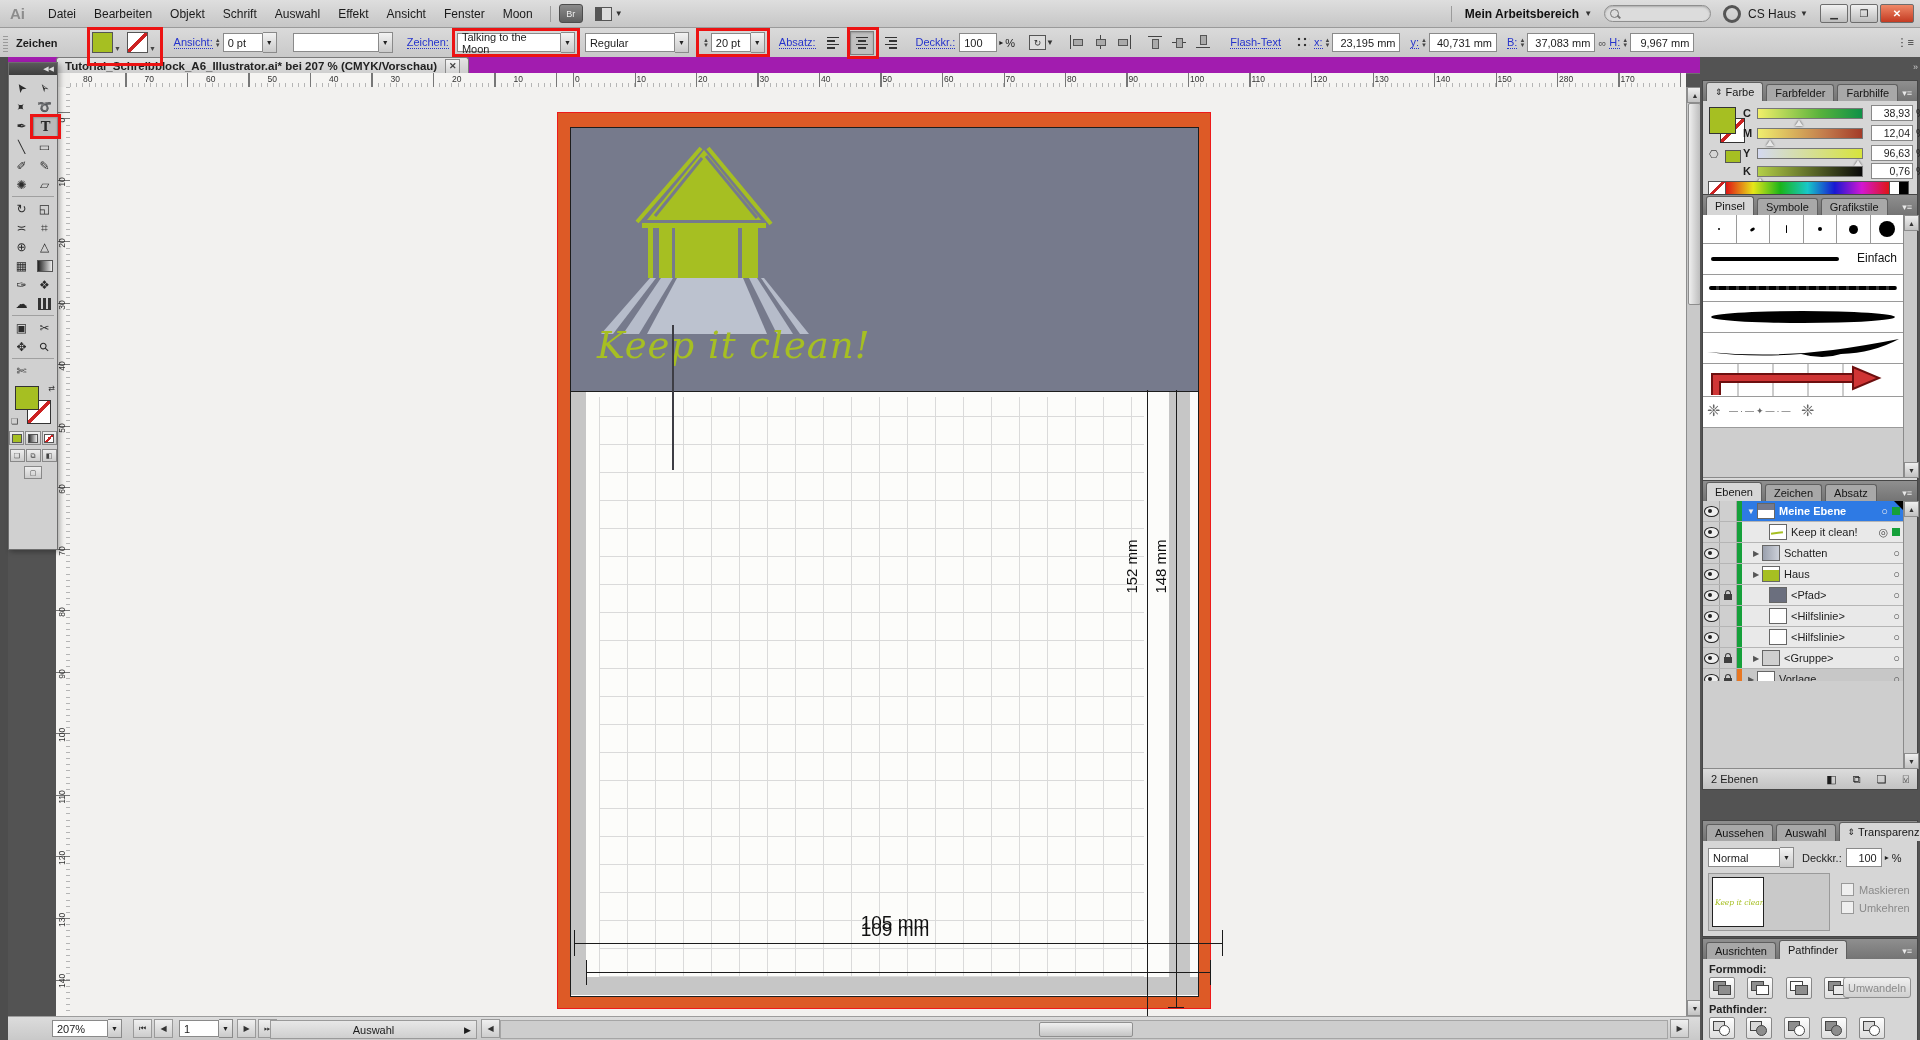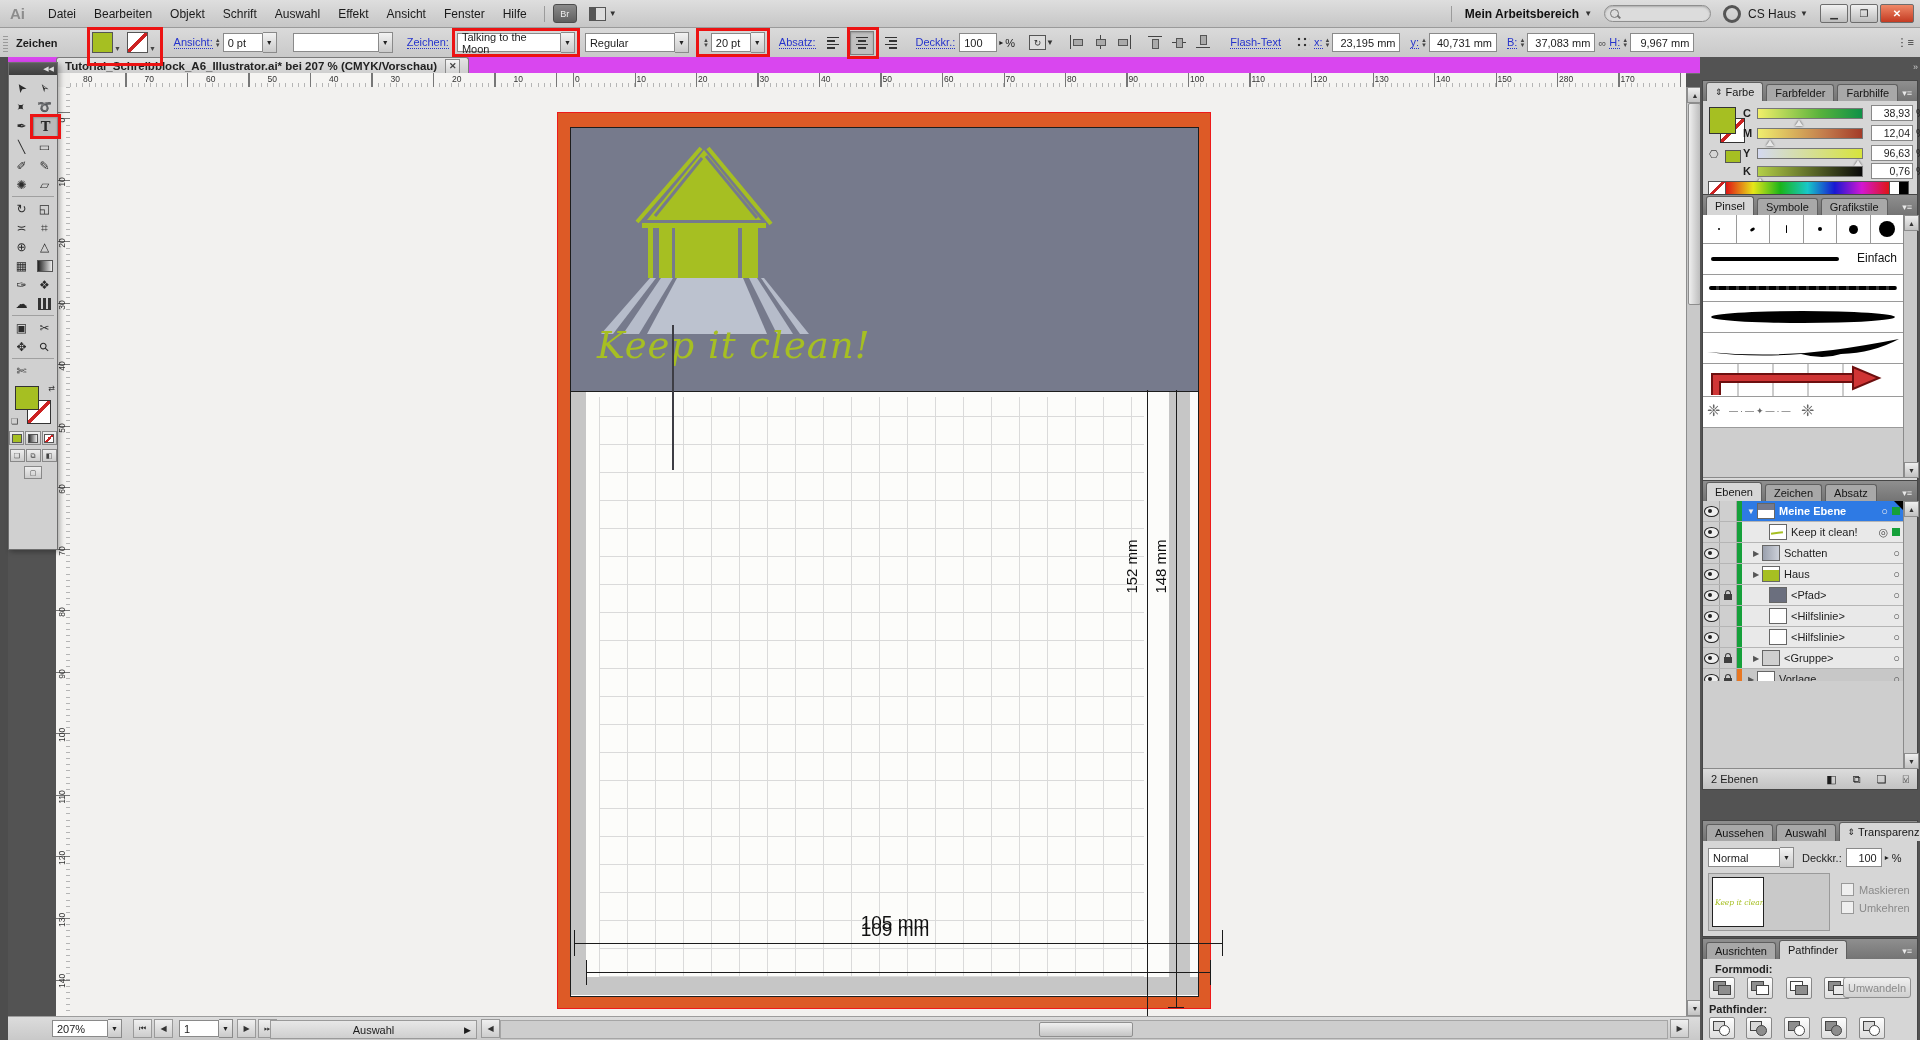--- a/index.html
+++ b/index.html
@@ -46,21 +46,21 @@
   .ic-c::before{left:7px;top:0;width:1px;height:14px;background:#444}.ic-c::after{left:3px;top:4px;width:8px;height:5px;background:#aaa;border:1px solid #555}
   .ic-r::before{right:1px;top:0;width:1px;height:14px;background:#444}.ic-r::after{right:4px;top:4px;width:8px;height:5px;background:#aaa;border:1px solid #555}
   .ic-t::before{left:0;top:1px;width:14px;height:1px;background:#444}.ic-t::after{left:4px;top:4px;width:5px;height:8px;background:#aaa;border:1px solid #555}
   .ic-m::before{left:0;top:7px;width:14px;height:1px;background:#444}.ic-m::after{left:4px;top:3px;width:5px;height:8px;background:#aaa;border:1px solid #555}
   .ic-b::before{left:0;bottom:1px;width:14px;height:1px;background:#444}.ic-b::after{left:4px;bottom:4px;width:5px;height:8px;background:#aaa;border:1px solid #555}
   .refgrid{width:15px;height:15px;background-image:radial-gradient(circle,#333 1.3px,transparent 1.6px);background-size:6px 6px;background-position:1px 1px;margin:0 4px}
   .tfbox{width:15px;height:13px;border:1px solid #555;background:#ddd;display:inline-flex;align-items:center;justify-content:center;font-size:9px;color:#333}
   .chain{width:14px;text-align:center;color:#555;font-size:11px}
   .cb-end{margin-left:auto;margin-right:6px;color:#333;font-size:11px}
   
-  .tabbar{position:absolute;left:8px;top:57px;width:1692px;height:16px;background:#d946ef;border-bottom:1px solid #6f6f6f}
+  .tabbar{position:absolute;left:8px;top:57px;width:1692px;height:16px;background:#a21caf;border-bottom:1px solid #6f6f6f}
   .doctab{position:absolute;left:48px;top:0;height:16px;background:linear-gradient(#e4e4e4,#cdcdcd);border:1px solid #7a7a7a;border-bottom:none;border-radius:3px 3px 0 0;display:flex;align-items:center;padding:0 8px;font-size:11.5px;font-weight:bold;color:#222;gap:8px}
   .tab-close{width:13px;height:13px;border:1px solid #8a8a8a;background:linear-gradient(#f5f5f5,#d2d2d2);font-size:9px;display:flex;align-items:center;justify-content:center;color:#444}
   
   .ruler-corner{position:absolute;left:56px;top:73px;width:14px;height:14px;background:#efeeec;border-right:1px solid #999;border-bottom:1px solid #999}
   .ruler-top{position:absolute;left:70px;top:73px;width:1616px;height:14px;background:#f5f4f2;border-bottom:1px solid #8a8a8a;overflow:hidden;
     background-image:repeating-linear-gradient(90deg,#777 0 1px,transparent 1px 61.5px),repeating-linear-gradient(90deg,#b5b5b5 0 1px,transparent 1px 6.15px);
     background-size:auto 14px,auto 4px;background-repeat:repeat-x;background-position:503px bottom,503px bottom}
   .ruler-top span{position:absolute;top:1px;font-size:8.5px;color:#333}
   .ruler-left{position:absolute;left:56px;top:87px;width:14px;height:929px;background:#f5f4f2;border-right:1px solid #8a8a8a;overflow:hidden;
     background-image:repeating-linear-gradient(0deg,#777 0 1px,transparent 1px 61.5px),repeating-linear-gradient(0deg,#b5b5b5 0 1px,transparent 1px 6.15px);
@@ -215,21 +215,21 @@
   <div class="menubar">
     <span class="ai-logo">Ai</span>
     <span class="menu-item">Datei</span>
     <span class="menu-item">Bearbeiten</span>
     <span class="menu-item">Objekt</span>
     <span class="menu-item">Schrift</span>
     <span class="menu-item">Auswahl</span>
     <span class="menu-item">Effekt</span>
     <span class="menu-item">Ansicht</span>
     <span class="menu-item">Fenster</span>
-    <span class="menu-item">Hilfe</span>
+    <span class="menu-item">Moon</span>
     <span class="mb-sep"></span>
     <span class="br-btn">Br</span>
     <span class="layout-btn">
         <span class="layout-glyph"></span>
         <span class="caret">▼</span>
       </span>
     <span class="ws">
       <span class="mb-sep"></span>
       <span>Mein Arbeitsbereich</span>
       <span class="caret">▼</span>
@@ -932,21 +932,21 @@
     <div class="ptabs">
       <span class="ptab">
           <span>Ausrichten</span>
         </span>
       <span class="ptab active">
           <span>Pathfinder</span>
         </span>
       <span class="pmenu">▾≡</span>
     </div>
     <div class="pbody" style="height:82px">
-      <span class="pf-label" style="left:12px;top:4px">Formmodi:</span>
+      <span class="pf-label" style="left:6px;top:4px">Formmodi:</span>
       <div style="position:absolute;left:6px;top:18px">
         <span class="fm fm1"></span>
         <span class="fm fm2"></span>
         <span class="fm fm3"></span>
         <span class="fm fm4"></span>
       </div>
       <span class="umw" style="top:18px">Umwandeln</span>
       <span class="pf-label" style="left:6px;top:44px">Pathfinder:</span>
       <div style="position:absolute;left:6px;top:58px">
         <span class="pf"></span>

